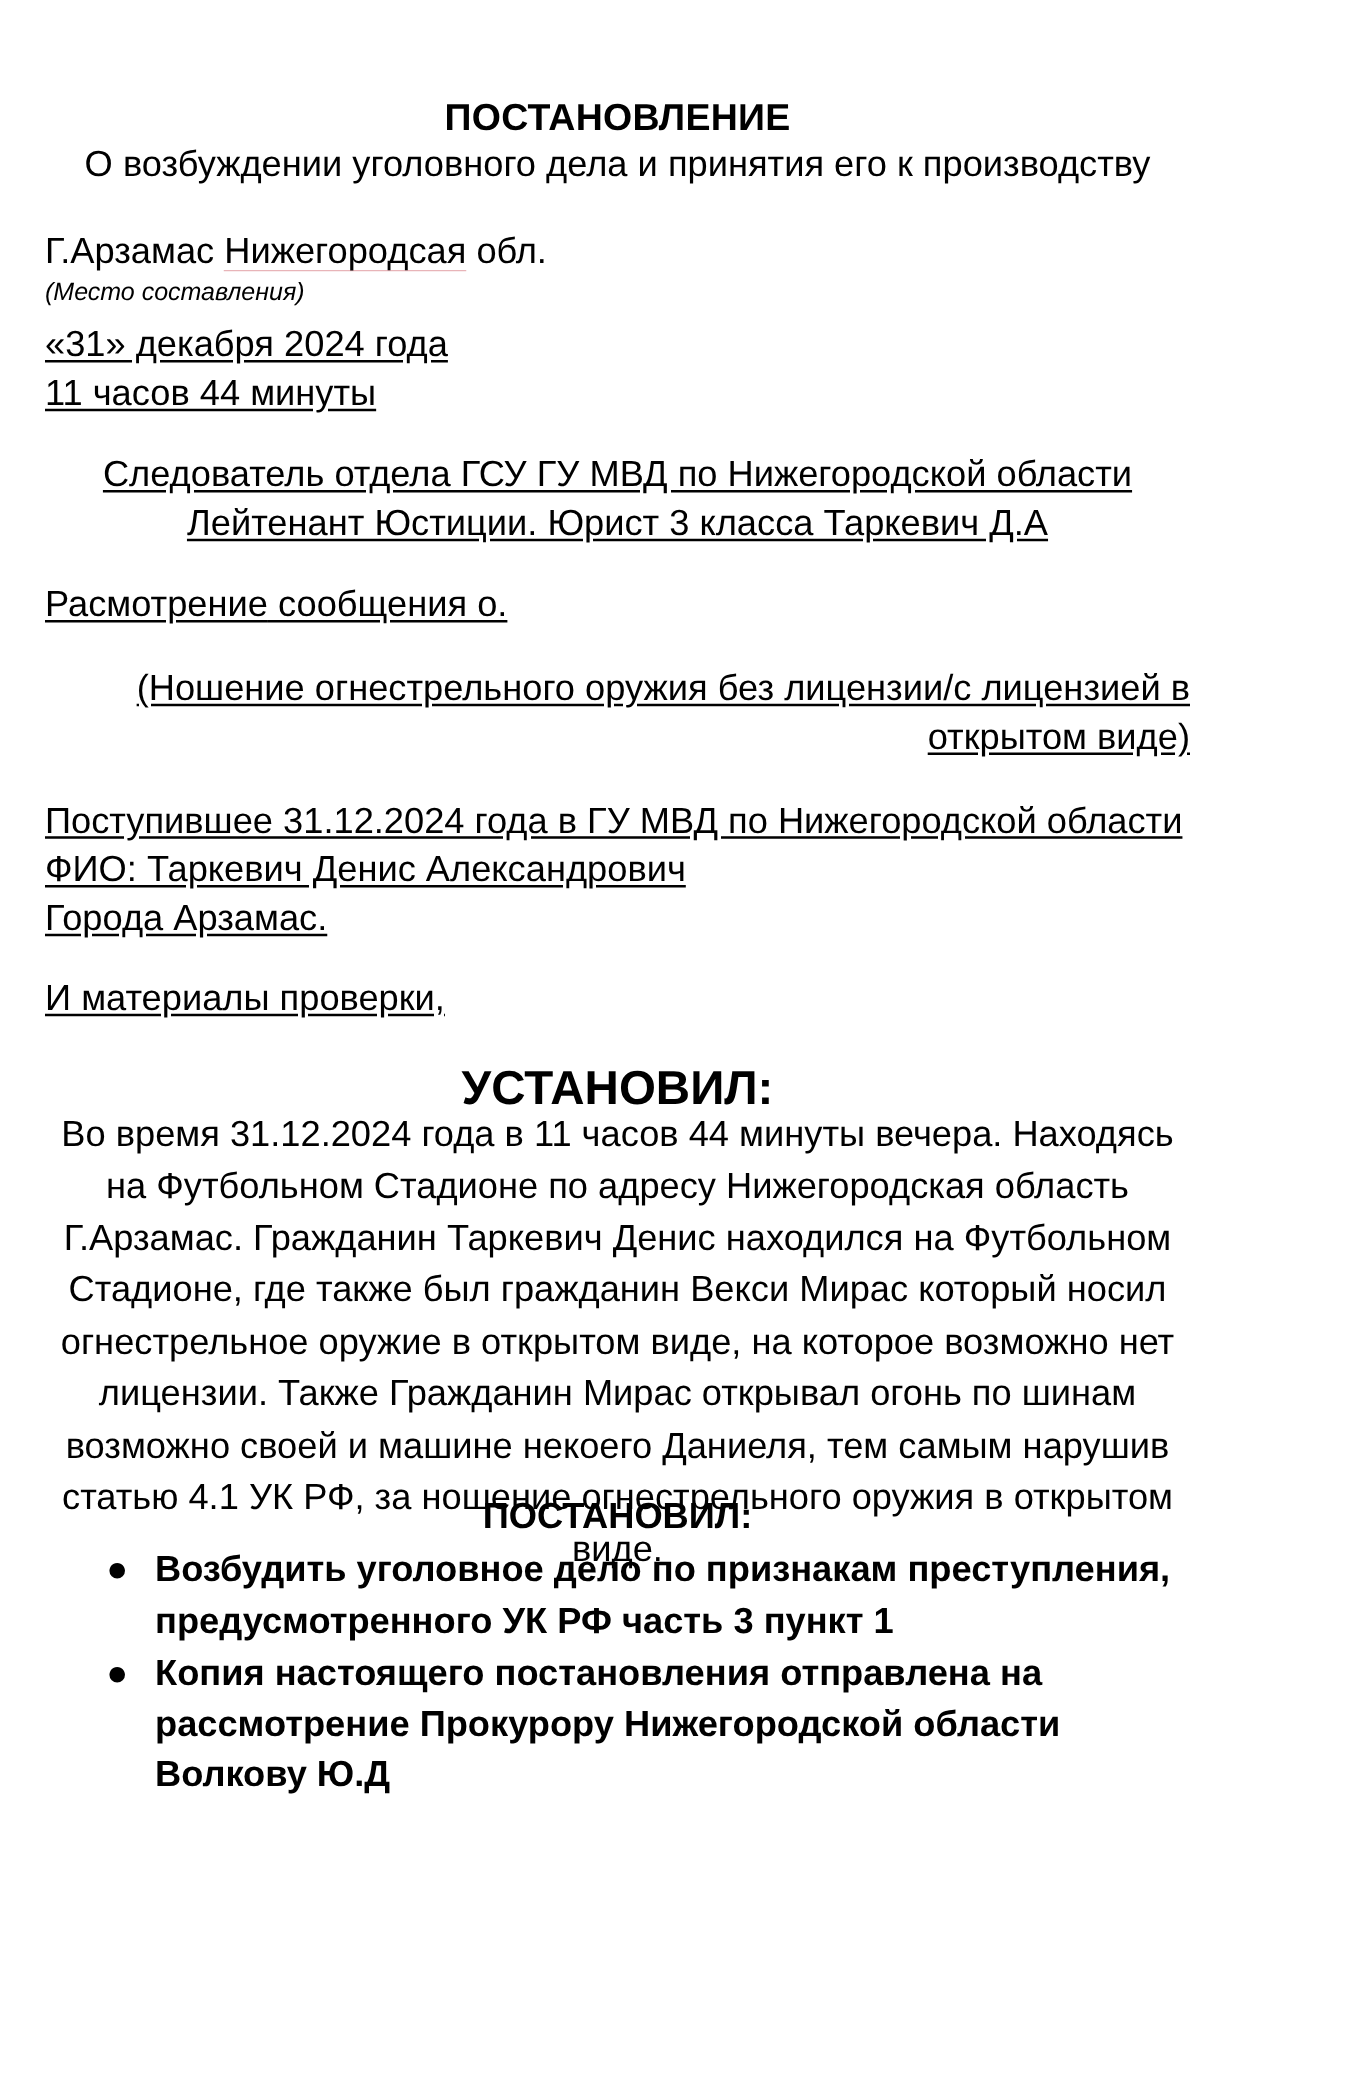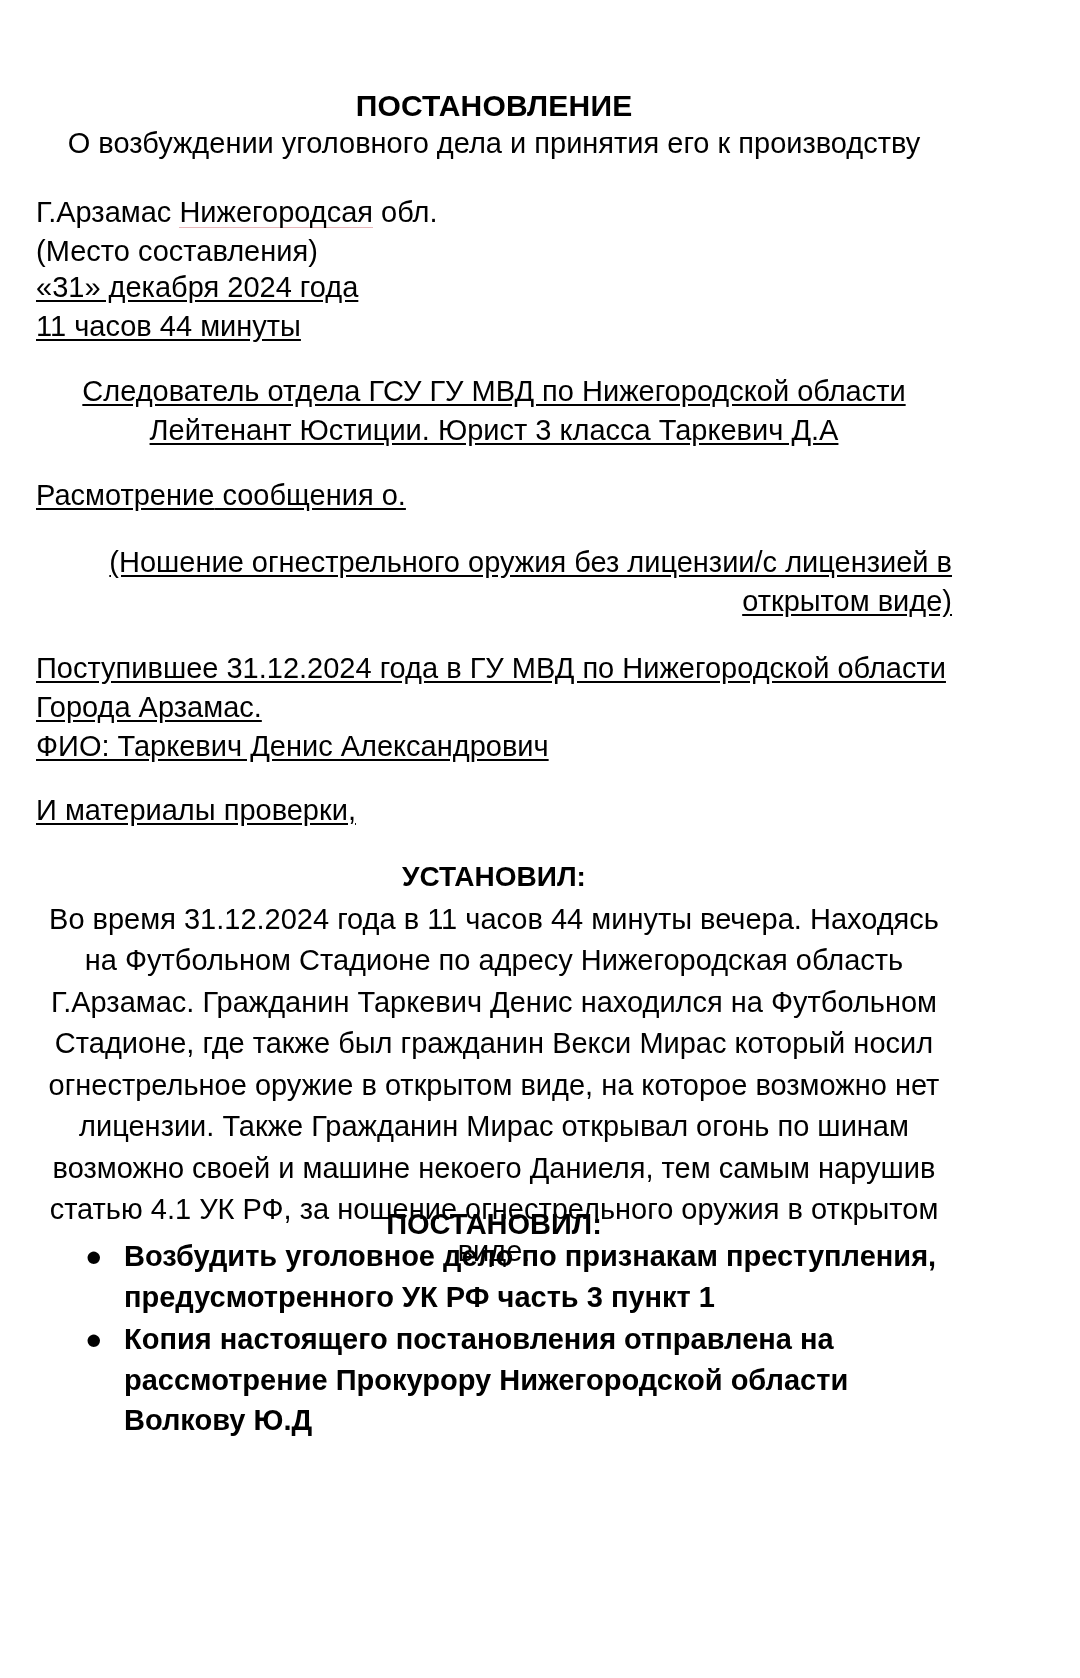--- a/index.html
+++ b/index.html
@@ -26,21 +26,20 @@
     background: #ffffff;
     box-sizing: border-box;
     padding: 0;
   }
 
   
   .col {
     position: absolute;
     left: 36px;
     width: 916px;
-    margin-top: 11px;
   }
 
   .doc-title {
     top: 76px;
     text-align: center;
     font-size: 30px;
     font-weight: bold;
     letter-spacing: 0.2px;
     line-height: 1.25;
   }
@@ -55,22 +54,23 @@
 
   .place-line {
     top: 182px;
     text-align: left;
     font-size: 29px;
     line-height: 1.35;
   }
   .place-sub {
     top: 221px;
     text-align: left;
-    font-size: 29px;
-    line-height: 1.35;
+    font-size: 20px;
+    line-height: 1.35;
+    font-style: italic;
   }
 
   
   .spell {
     position: relative;
     text-decoration: none;
     background-image:
       linear-gradient(to right, #e8b4b8 0%, #e8b4b8 100%);
     background-repeat: repeat-x;
     background-size: 100% 2px;
@@ -130,21 +130,21 @@
     text-align: left;
     font-size: 29px;
     line-height: 1.35;
     text-decoration: underline;
     text-underline-offset: 3px;
   }
 
   .heading-ustanovil {
     top: 850px;
     text-align: center;
-    font-size: 28px;
+    font-size: 38px;
     font-weight: bold;
   }
 
   .body-paragraph {
     top: 888px;
     text-align: center;
     font-size: 29px;
     line-height: 1.43;
   }
 
@@ -204,22 +204,22 @@
   </div>
 
   <div class="col review-line">
     <span class="spell u">Расмотрение</span><span> сообщения о.</span>
   </div>
 
   <div class="col charge-block">(Ношение огнестрельного оружия без лицензии/с лицензией в открытом виде)</div>
 
   <div class="col received-block">
     <div class="u-line">Поступившее 31.12.2024 года в ГУ МВД по Нижегородской области</div>
+    <div class="u-line">ФИО: Таркевич Денис Александрович</div>
     <div class="u-line">Города Арзамас.</div>
-    <div class="u-line">ФИО: Таркевич Денис Александрович</div>
   </div>
 
   <div class="col materials-line">И материалы проверки,</div>
 
   <div class="col heading-ustanovil">УСТАНОВИЛ:</div>
 
   <div class="col body-paragraph">Во время 31.12.2024 года в 11 часов 44 минуты вечера. Находясь на Футбольном Стадионе по адресу Нижегородская область Г.Арзамас. Гражданин Таркевич Денис находился на Футбольном Стадионе, где также был гражданин Векси Мирас который носил огнестрельное оружие в открытом виде, на которое возможно нет лицензии. Также Гражданин Мирас открывал огонь по шинам возможно своей и машине некоего Даниеля, тем самым нарушив статью 4.1 УК РФ, за ношение огнестрельного оружия в открытом виде.</div>
 
   <div class="col heading-postanovil">ПОСТАНОВИЛ:</div>
 

